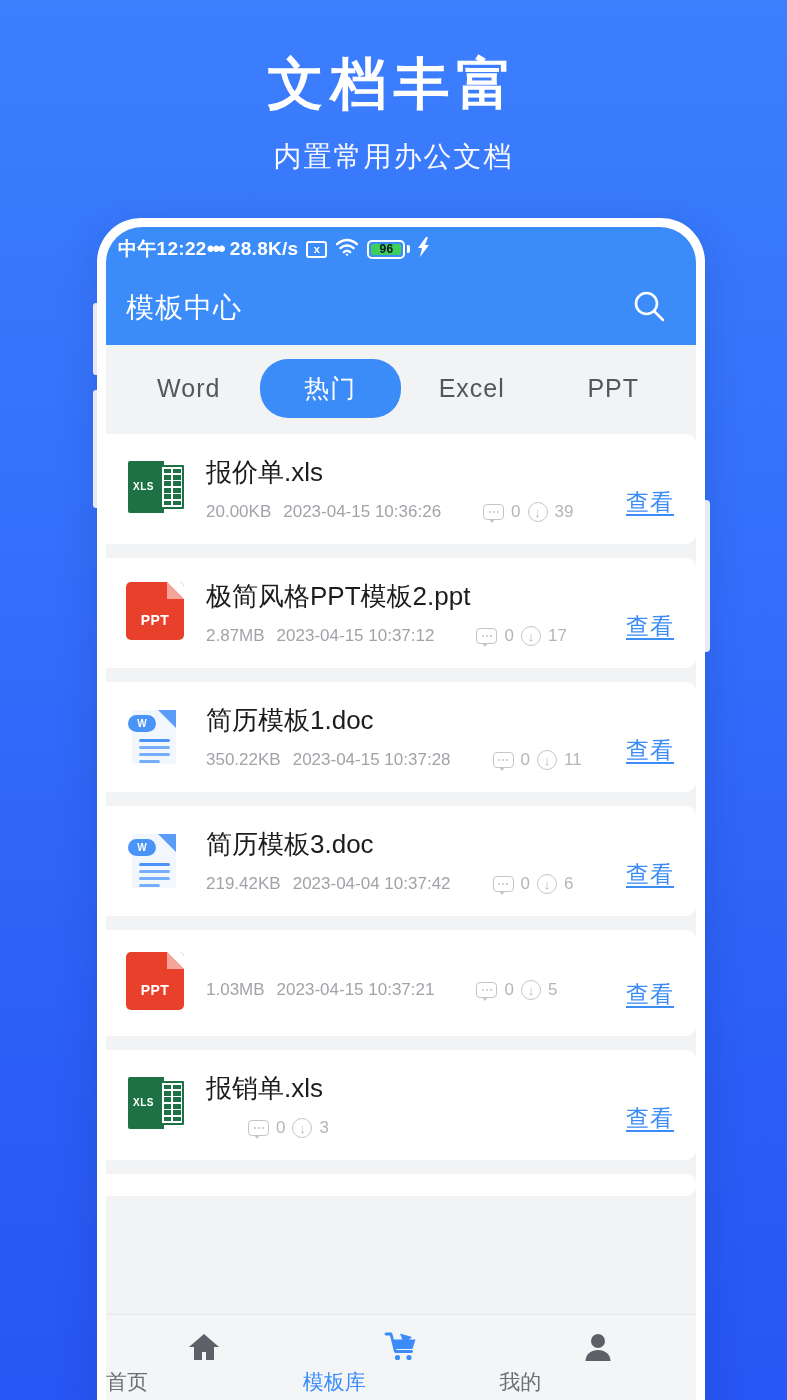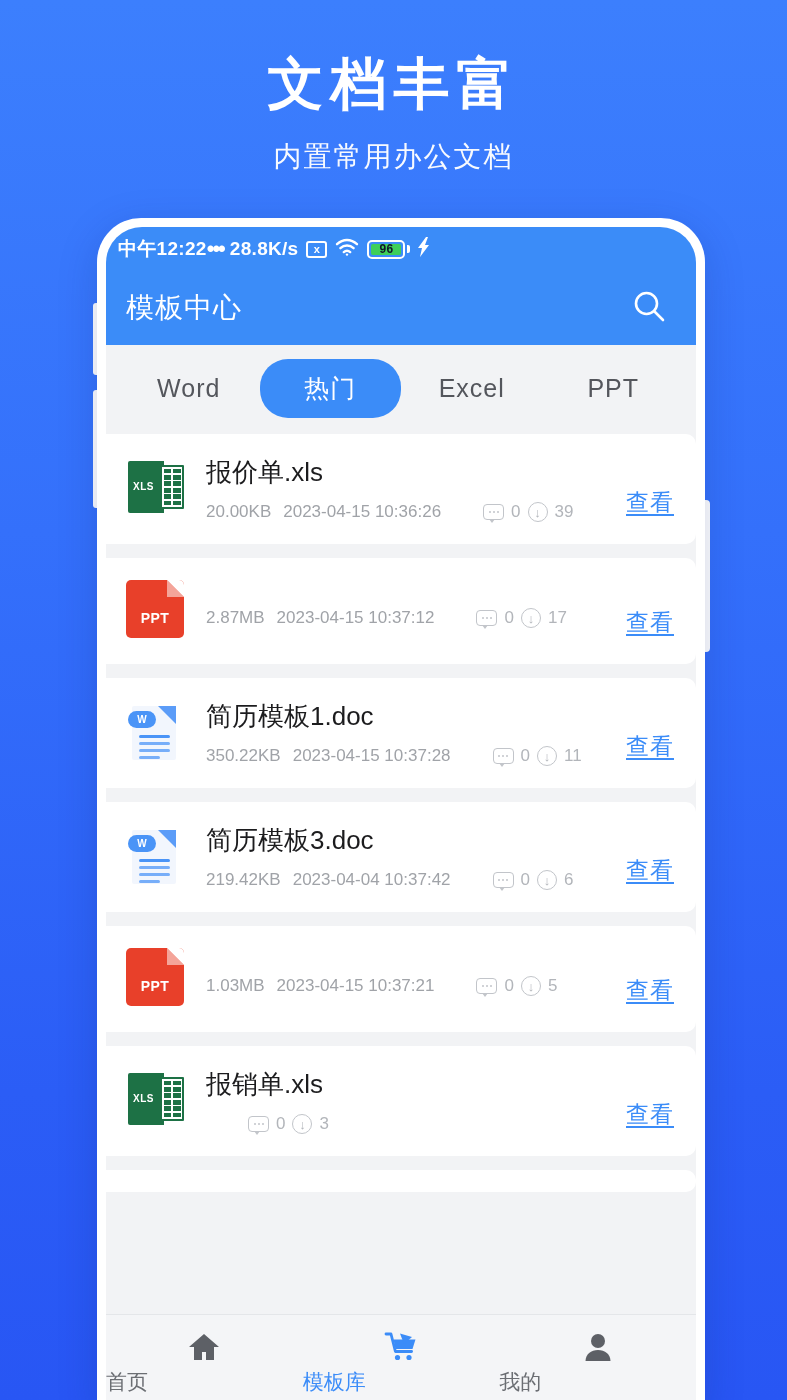--- a/index.html
+++ b/index.html
@@ -304,20 +304,21 @@
 
         <div class="card">
           <div class="filetype">
             <div class="ico-ppt">
               <div class="fold2"></div>
                 <div class="fold"></div>
               <span>PPT</span>
             </div>
           </div>
           <div class="card-main">
+            <div class="card-name">极简风格PPT模板2.ppt</div>
             <div class="card-meta">
               <span class="meta-left">
                 <span class="size">2.87MB</span><span>2023-04-15 10:37:12</span>
               </span>
               <span class="meta-stats">
                 <span class="bubble">
                     <i></i>
                     <i></i>
                     <i></i>
                   </span>

